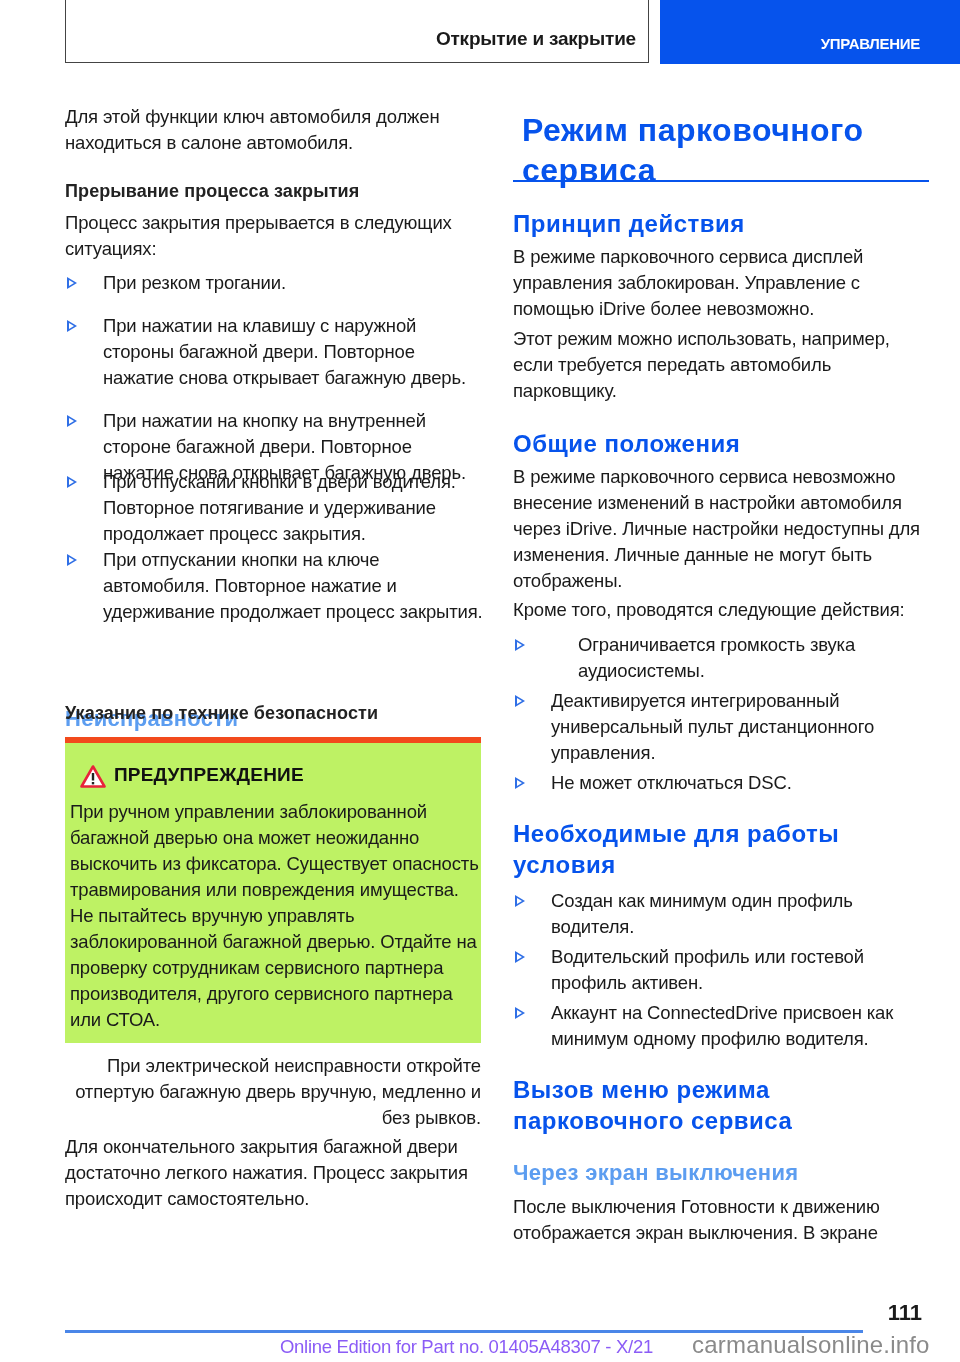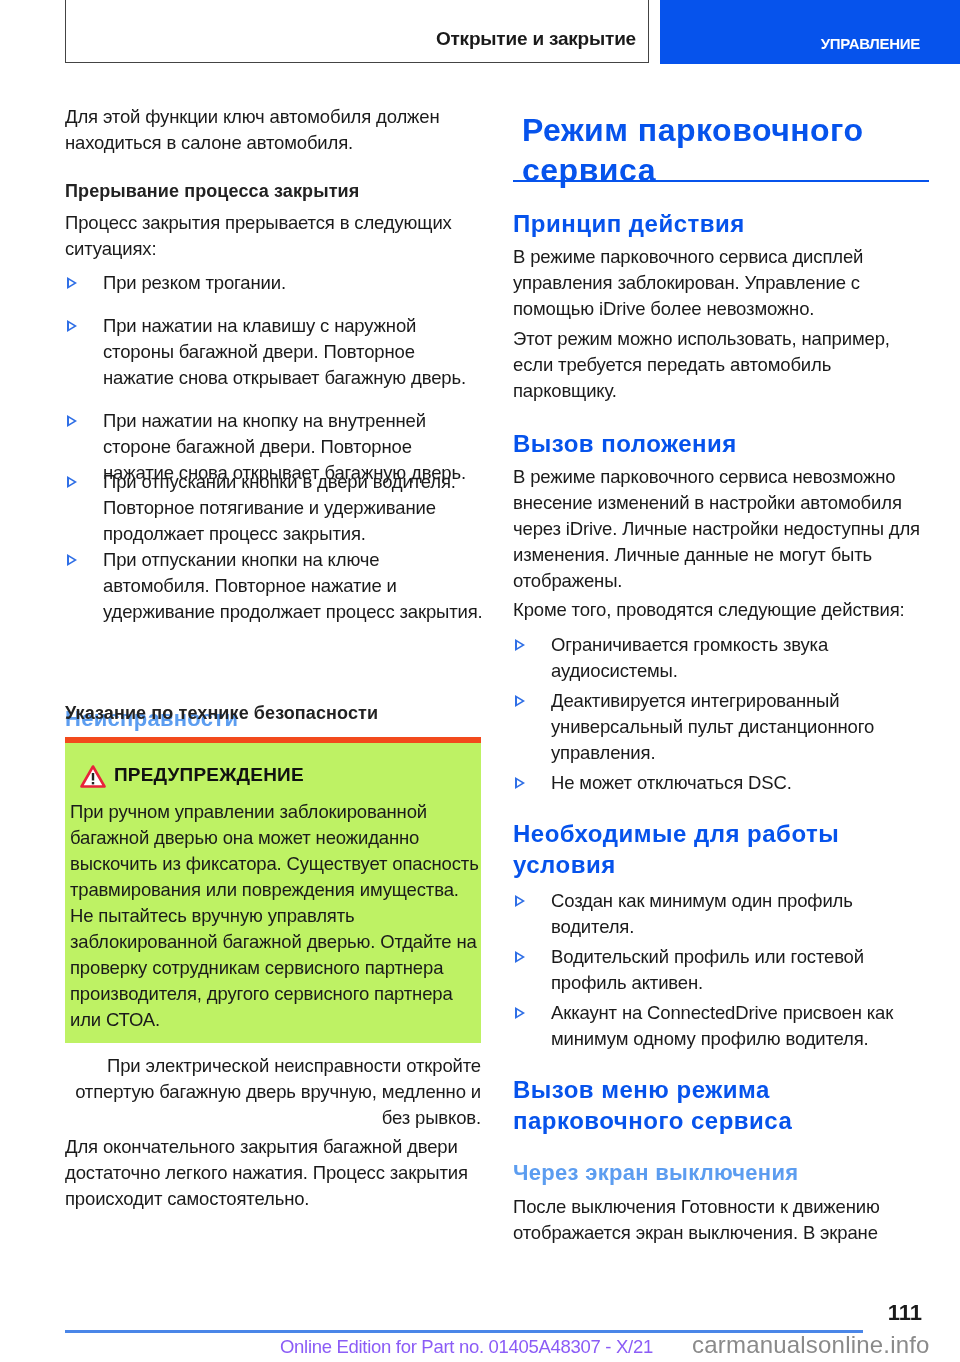--- a/index.html
+++ b/index.html
@@ -100,27 +100,27 @@
 </div>
 
 <div class="col col-right">
   <h1 class="h-blue-xl" style="top:101px;width:416px;">Режим парковочного сервиса</h1>
   <div class="rule-blue" style="top:180px;left:0;width:416px;"></div>
 
   <h2 class="h-blue" style="top:208px;">Принцип действия</h2>
   <p class="p" style="top:244px;width:416px;">В режиме парковочного сервиса дисплей управления заблокирован. Управление с помощью iDrive более невозможно.</p>
   <p class="p" style="top:326px;width:416px;">Этот режим можно использовать, например, если требуется передать автомобиль парковщику.</p>
 
-  <h2 class="h-blue" style="top:428px;">Вызов положения</h2>
+  <h2 class="h-blue" style="top:428px;">Общие положения</h2>
   <p class="p" style="top:464px;width:416px;">В режиме парковочного сервиса невозможно внесение изменений в настройки автомобиля через iDrive. Личные настройки недоступны для изменения. Личные данные не могут быть отображены.</p>
   <p class="p" style="top:597px;width:420px;">Кроме того, проводятся следующие действия:</p>
 
   <div class="bullet" style="top:632px;width:416px;">
     <span class="tri"></span>
-    <span class="txt" style="width:378px;">Ограничивается громкость звука аудиосистемы.</span>
+    <span class="txt" style="width:378px;margin-left:27px;">Ограничивается громкость звука аудиосистемы.</span>
   </div>
   <div class="bullet" style="top:688px;width:416px;">
     <span class="tri"></span>
     <span class="txt" style="width:378px;">Деактивируется интегрированный универсальный пульт дистанционного управления.</span>
   </div>
   <div class="bullet" style="top:770px;width:416px;">
     <span class="tri"></span>
     <span class="txt" style="width:378px;">Не может отключаться DSC.</span>
   </div>
 

